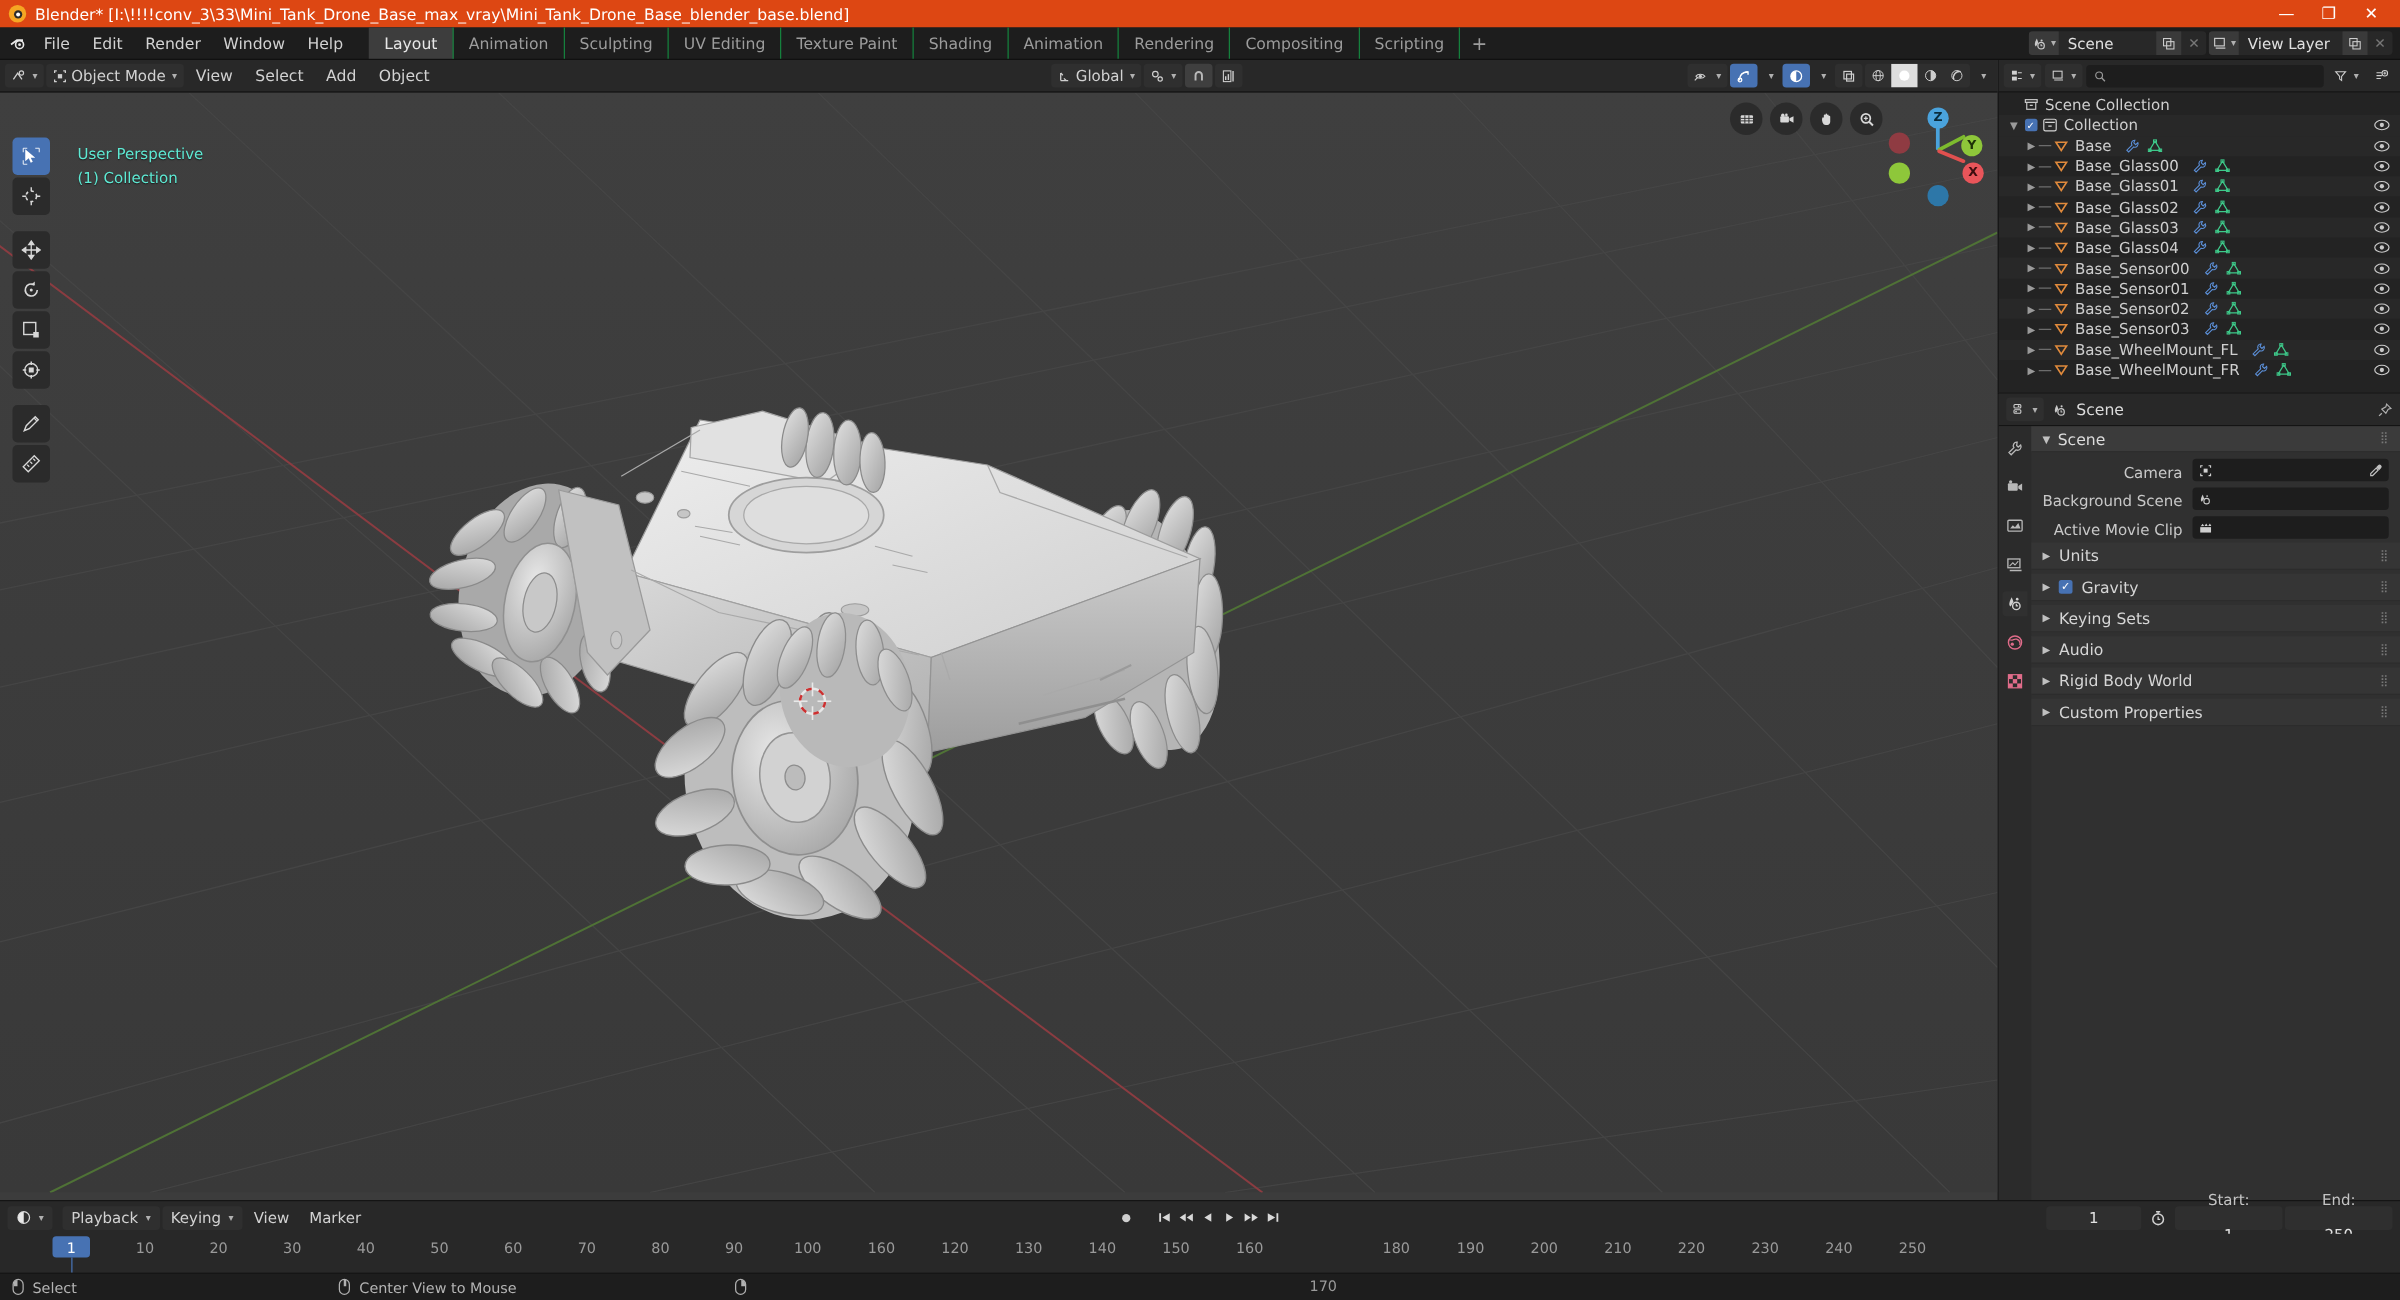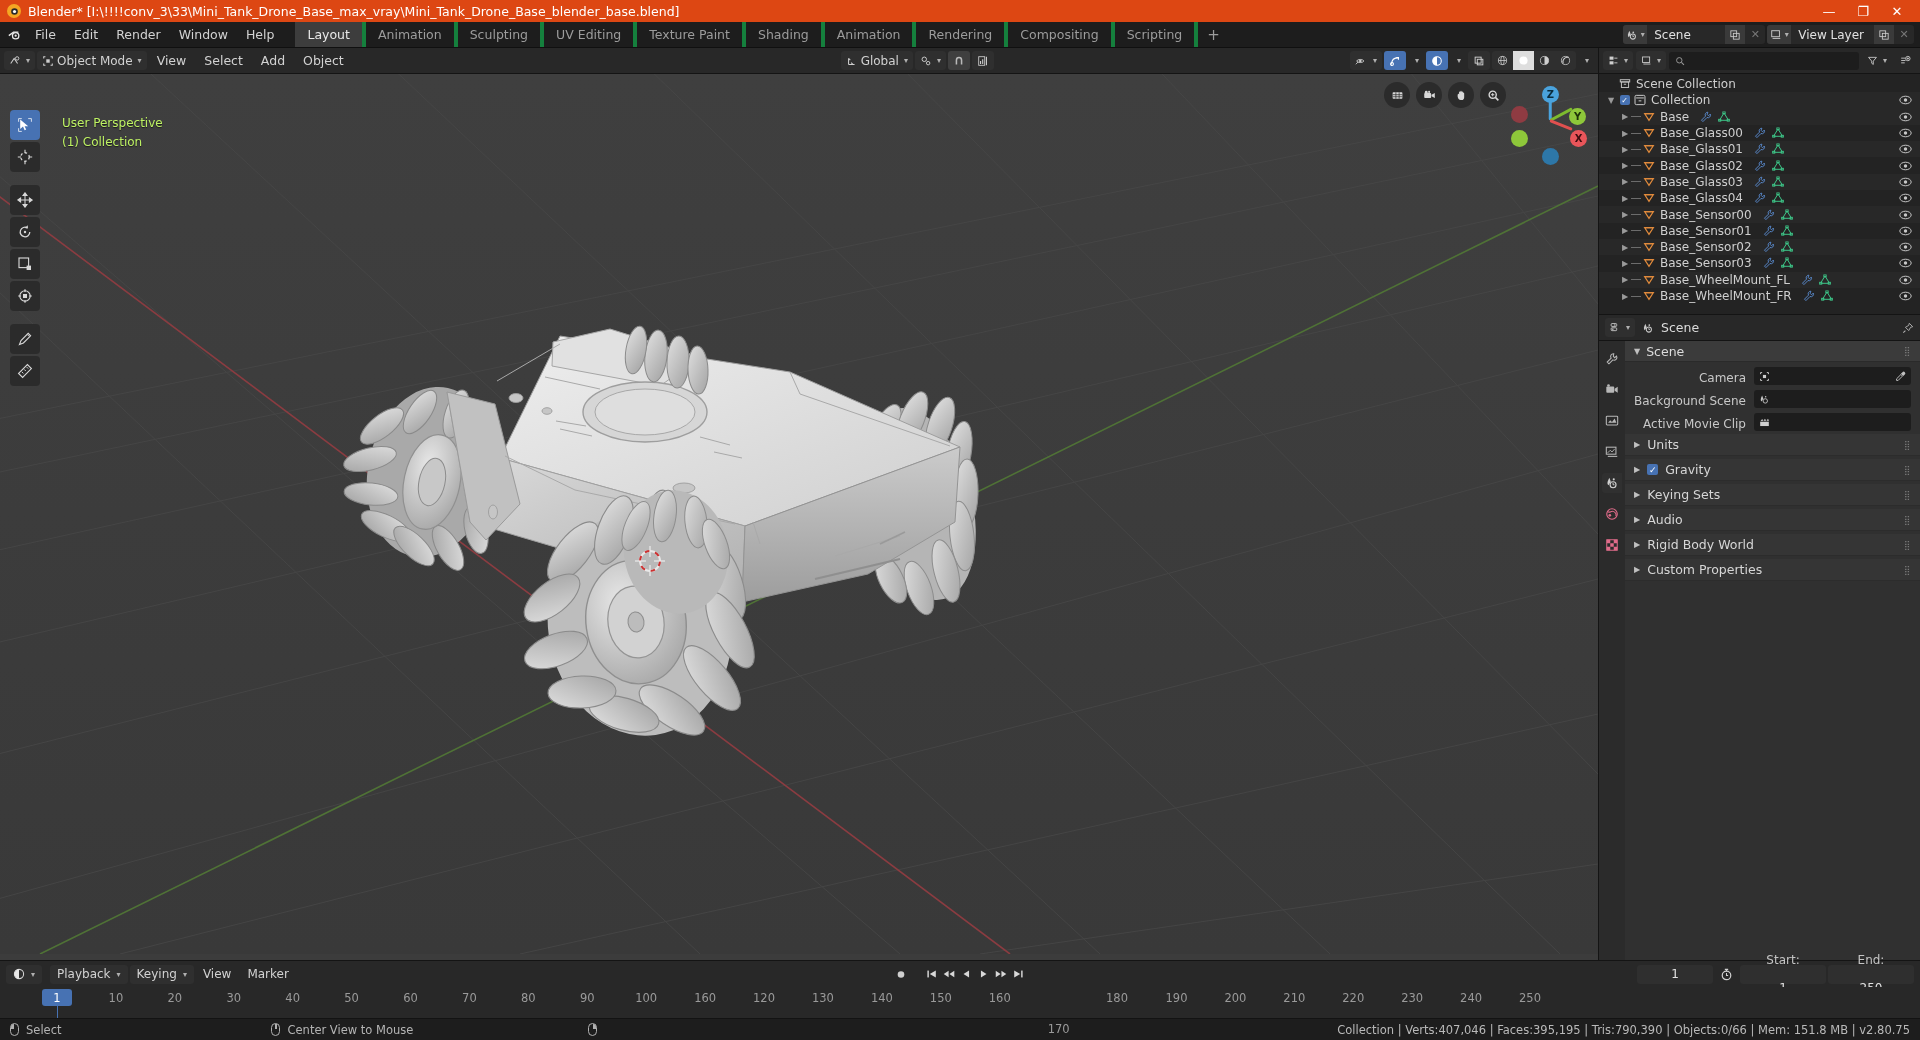--- a/index.html
+++ b/index.html
@@ -29,21 +29,21 @@
     border-bottom:1px solid #101010;
   }
   .blender-logo { width:26px; display:flex; align-items:center; justify-content:center; }
   .menu-item {
     display:flex; align-items:center; padding:0 9px; color:#d2d2d2; font-size:12.5px;
     white-space:nowrap;
   }
   #workspaces { display:flex; align-items:stretch; margin-left:12px; }
   .ws-tab {
     display:flex; align-items:center; padding:0 12px; font-size:12.5px;
-    color:#9c9c9c; background:transparent; border-right:4px solid #15803d;
+    color:#9c9c9c; background:transparent; border-right:1px solid #15803d;
     white-space:nowrap;
   }
   .ws-tab.active { background:#3d3d3d; color:#e8e8e8; }
   .ws-add { display:flex; align-items:center; padding:0 9px; color:#9c9c9c; font-size:15px; }
   #topbar-right { margin-left:auto; display:flex; align-items:center; padding-right:6px; gap:2px; }
   .id-block { display:flex; align-items:center; background:#282828; border-radius:3px; height:19px; overflow:hidden; }
   .id-icon { width:24px; height:19px; display:flex; align-items:center; justify-content:center;
              background:#3a3a3a; color:#c8c8c8; font-size:11px; gap:1px;}
   .id-name { padding:0 10px 0 7px; font-size:12px; color:#e0e0e0; min-width:78px; }
   .id-copy { width:20px; height:19px; display:flex; align-items:center; justify-content:center;
@@ -65,21 +65,21 @@
   }
   .vp-btn.flat { background:transparent; }
   .vp-btn.on { background:#4772b3; }
   .vp-menu { padding:0 8px; background:transparent; color:#d2d2d2; font-size:12.5px;
              height:19px; display:flex; align-items:center; }
   .chev { font-size:8px; color:#b0b0b0; margin-left:2px; }
   .seg { display:flex; background:#2f2f2f; border-radius:3px; overflow:hidden; height:19px; }
   .seg > div { width:21px; display:flex; align-items:center; justify-content:center; color:#cfcfcf; }
   .seg > div.sel { background:#dedede; color:#222; }
   #vp-canvas { position:absolute; inset:26px 0 0 0; overflow:hidden; }
-  #vp-text { position:absolute; left:62px; top:66px; font-size:12px; color:#bef264;
+  #vp-text { position:absolute; left:62px; top:66px; font-size:12px; color:#5eead4;
              line-height:1.55; text-shadow:0 1px 1px rgba(0,0,0,.6); z-index:4;}
   
   #vp-tools { position:absolute; left:10px; top:62px; width:30px; z-index:5;
               display:flex; flex-direction:column; gap:2px; }
   .tool-btn { width:30px; height:30px; background:#2b2b2b; border-radius:4px;
               display:flex; align-items:center; justify-content:center; color:#d9d9d9; }
   .tool-btn.active { background:#4772b3; }
   .tool-gap { height:9px; }
   
   #nav-cluster { position:absolute; right:14px; top:38px; z-index:5; }
@@ -1410,14 +1410,13 @@
     <span class="mouse-ico l"></span>
     <span>Select</span>
   </span>
   <span class="sb-item" style="margin-left:210px;">
     <span class="mouse-ico m"></span>
     <span>Center View to Mouse</span>
   </span>
   <span class="sb-item" style="margin-left:175px;">
     <span class="mouse-ico r"></span>
   </span>
-  <span id="sb-stats">Collection | Verts:407,046 | Faces:395,195 | Tris:790,390 | Objects:0/66 | Mem: 151.8 MB | v2.80.75</span>
 </div>
 
 </body></html>

